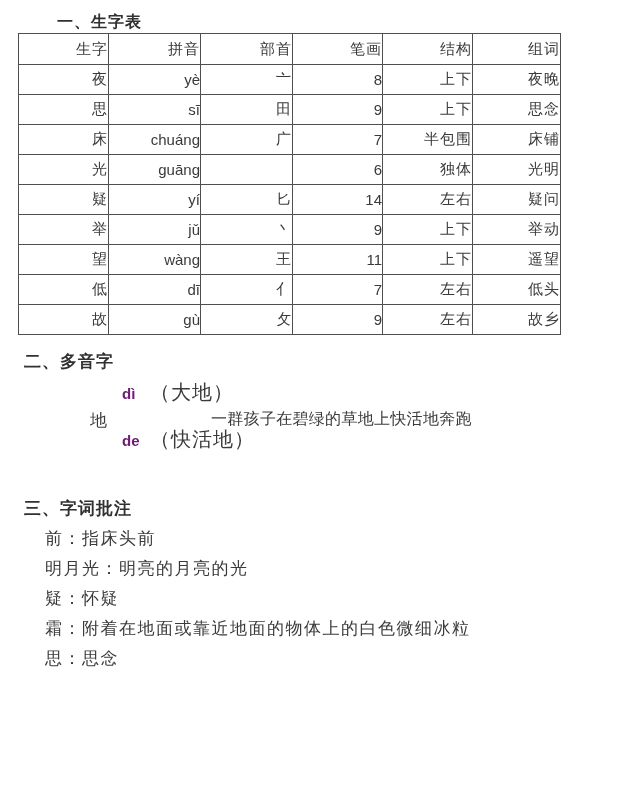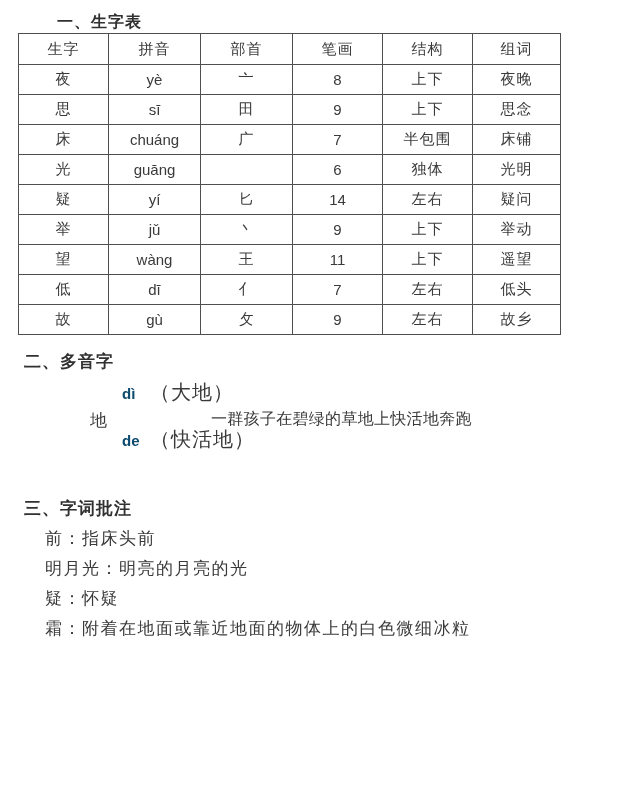--- a/index.html
+++ b/index.html
@@ -26,42 +26,42 @@
 
   table.shengzi {
     position:absolute;
     left:18px; top:33px;
     width:542px;
     border-collapse:collapse;
     table-layout:fixed;
   }
   table.shengzi th, table.shengzi td {
     border:1px solid #4f4f4f;
-    text-align:center;
+    text-align:right;
     vertical-align:middle;
     font-weight:normal;
     font-size:15px;
     color:#3a3a3a;
     overflow:hidden;
     white-space:nowrap;
   }
   table.shengzi th { height:31px; letter-spacing:1px; }
   table.shengzi td { height:30px; }
   td.latin, th.latin {
     font-family:Liberation Sans, sans-serif;
     font-size:15px;
   }
   td.han { letter-spacing:1px; }
 
   .dy-line { position:absolute; white-space:nowrap; }
   .dy-top { left:122px; top:379px; }
   .dy-bottom { left:122px; top:426px; }
   .dy-py {
     font-family:"Liberation Sans","DejaVu Sans",sans-serif;
-    font-weight:600; font-size:15px; color:#0c4a6e;
+    font-weight:600; font-size:15px; color:#701a75;
     display:inline-block; min-width:22px;
   }
   .dy-word { font-size:20px; color:#3a3a3a; margin-left:2px; letter-spacing:1px; }
   .dy-char {
     position:absolute; left:90px; top:409px;
     font-size:17px; color:#3a3a3a;
   }
   .dy-example {
     position:absolute; left:211px; top:409px;
     font-size:16px; color:#3a3a3a; letter-spacing:0.3px; white-space:nowrap;
@@ -188,13 +188,14 @@
   <span class="dy-word">（快活地）</span>
 </div>
 
 <div class="sec-title sec3-title">三、字词批注</div>
 
 <div class="notes">
     <div class="note">前：指床头前</div>
     <div class="note">明月光：明亮的月亮的光</div>
     <div class="note">疑：怀疑</div>
     <div class="note">霜：附着在地面或靠近地面的物体上的白色微细冰粒</div>
+    <div class="note">思：思念</div>
   </div>
 
 </body></html>

